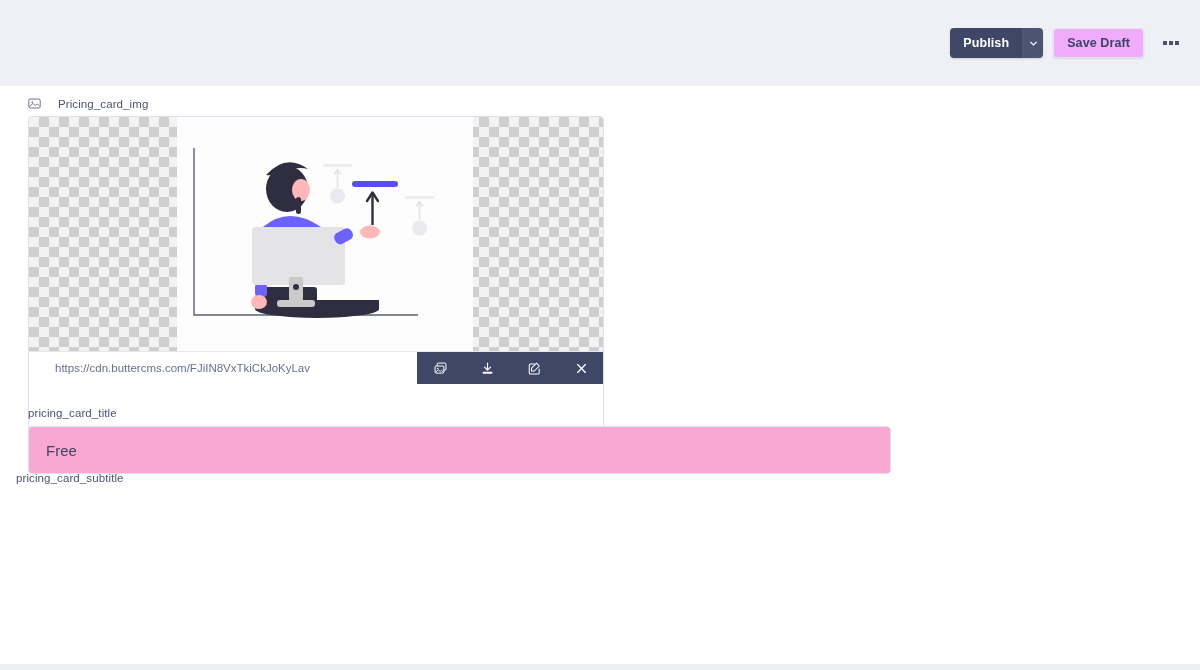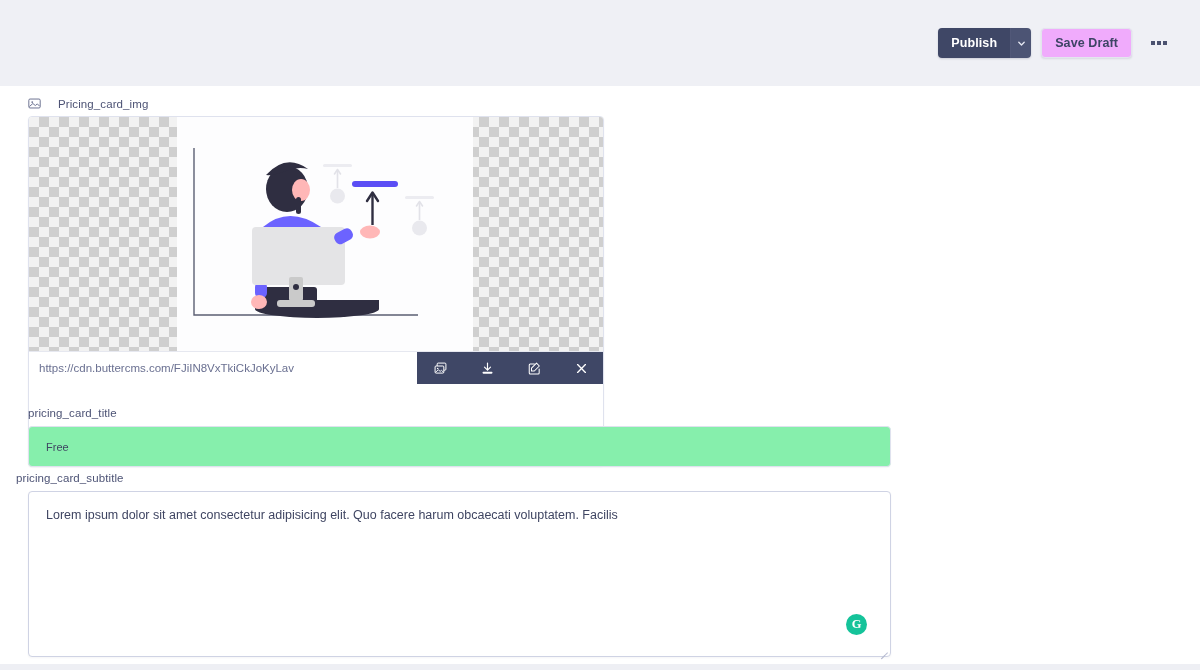--- a/index.html
+++ b/index.html
@@ -24,21 +24,21 @@
     color: #454f69; cursor: pointer;
     background: none; border: none;
   }
   .back-btn svg { display: block; }
   .page-title {
     font-size: 17.5px; font-weight: bold; color: #3d4465;
     letter-spacing: -0.1px; margin-left: 13px;
   }
   .header-right {
     margin-left: auto; display: flex; align-items: center;
-    padding-right: 26px; gap: 10px;
+    padding-right: 14px; gap: 10px;
   }
   .publish-group {
     display: flex; align-items: stretch;
     border-radius: 4px; overflow: hidden;
     box-shadow: 0 1px 2px rgba(40,45,80,0.18);
     height: 30px; cursor: pointer;
   }
   .publish-main {
     background: #3f4766; color: #ffffff;
     font-size: 12.5px; font-weight: bold;
@@ -108,21 +108,21 @@
   .illo { position: absolute; inset: 0; }
 
   
   .url-row {
     position: absolute; left: 0; top: 234px;
     width: 576px; height: 116px;
     border-top: 1px solid #e6e8f0;
     background: #fff;
   }
   .url-input {
-    position: absolute; left: 0; top: 0;
+    position: absolute; left: 16px; top: 0;
     width: 388px; height: 32px;
     border: none; outline: none;
     font-family: "Liberation Sans", sans-serif;
     font-size: 11.5px; color: #6a7091;
     padding: 0 10px;
     background: transparent;
   }
   .img-toolbar {
     position: absolute; right: 0; top: 0;
     width: 188px; height: 32px;
@@ -134,26 +134,26 @@
     display: flex; align-items: center; justify-content: center;
     color: #ffffff; cursor: pointer;
     background: none; border: none;
   }
   .tool-btn svg { display: block; }
 
   
   .title-label { position: absolute; left: 28px; top: 321px; }
   .title-input {
     position: absolute; left: 28px; top: 340px;
-    width: 863px; height: 41px;
+    width: 863px; height: 48px;
     border: 1px solid #dfe2ee;
     border-radius: 4px;
-    background: #86efac;
+    background: #f9a8d4;
     font-family: "Liberation Sans", sans-serif;
-    font-size: 11px; color: #3f4562;
+    font-size: 15px; color: #3f4562;
     padding: 0 17px; outline: none;
     box-shadow: 0 1px 1px rgba(60,66,100,0.04);
   }
   .subtitle-label { position: absolute; left: 16px; top: 386px; }
   .subtitle-wrap {
     position: absolute; left: 28px; top: 405px;
     width: 863px; height: 166px;
   }
   .subtitle-input {
     width: 863px; height: 166px;
@@ -317,23 +317,15 @@
           </span>
         </button>
       </div>
     </div>
   </div>
 
   <div class="field-label title-label">pricing_card_title</div>
   <input class="title-input" type="text" value="Free" style="">
 
   <div class="field-label subtitle-label">pricing_card_subtitle</div>
-  <div class="subtitle-wrap">
-    <textarea class="subtitle-input" style="">Lorem ipsum dolor sit amet consectetur adipisicing elit. Quo facere harum obcaecati voluptatem. Facilis</textarea>
-    <div class="grammarly">G</div>
-    <div class="resize-grip">
-      <span class="rg1"></span>
-      <span class="rg2"></span>
-    </div>
-  </div>
 </div>
 
 <div class="footer-strip"></div>
 
 </body></html>

